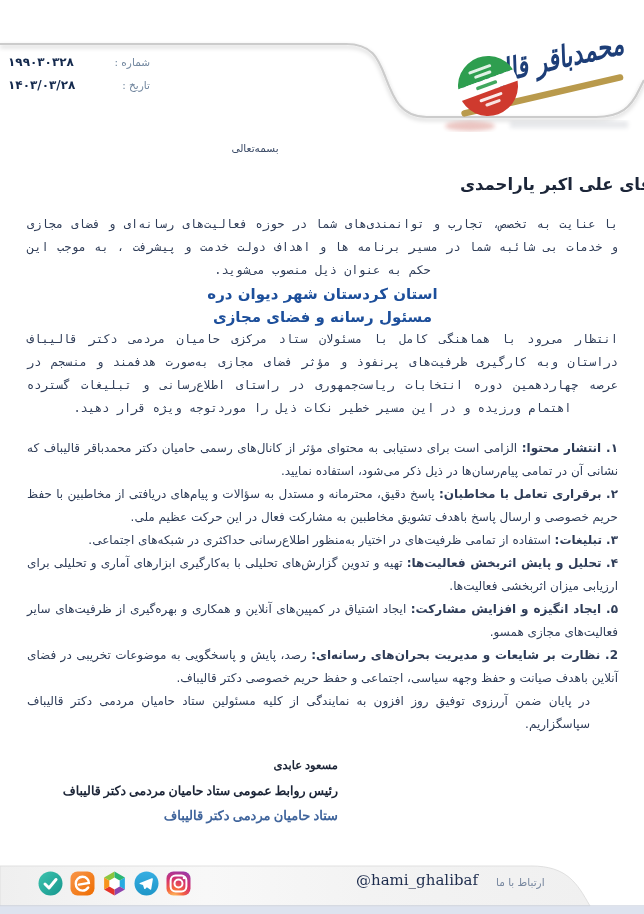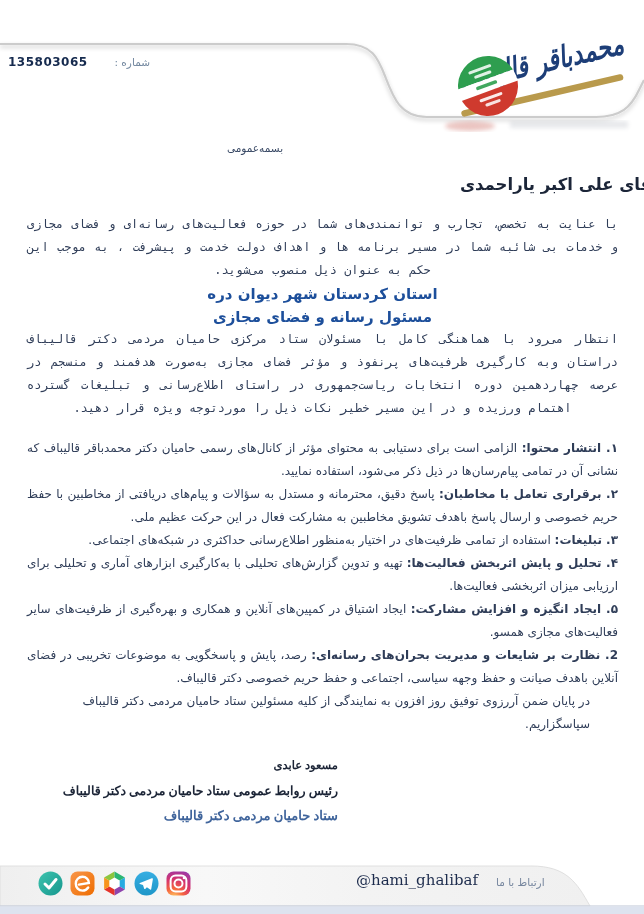--- a/index.html
+++ b/index.html
@@ -21,21 +21,21 @@
              font-size:16.5px;font-weight:bold;color:#1b2538;}
   .content{position:absolute;top:214px;right:26px;left:27px;direction:rtl;
            font-size:12px;line-height:23px;text-align:justify;}
   .content p{margin:0;}
   .center-last{text-align-last:center;font-family:Liberation Mono, monospace;}
   .doc-title{margin:0;text-align:center;color:#1d4f9b;font-size:15px;font-weight:bold;line-height:23px;}
   .t1{margin-top:6px;}
   .t2{margin-top:19px;}
   .expectation{margin-top:15px;}
   .items{margin-top:16px;}
-  .closing{margin-top:4px;padding-right:28px;text-align:right;text-align-last:right;}
+  .closing{margin-top:4px;padding-right:28px;text-align-last:right;}
   
   .signature{position:absolute;top:758px;left:26px;width:312px;text-align:right;direction:rtl;font-family:Liberation Serif, serif;}
   .sig-name{font-size:11.5px;font-weight:bold;color:#1b2436;margin-bottom:11px;}
   .sig-role{font-size:12.5px;font-weight:bold;color:#1b2436;margin-bottom:9px;}
   .sig-org{font-size:13px;font-weight:bold;color:#40659c;}
   
   .ftr-svg{position:absolute;left:0;bottom:0;pointer-events:none;}
   .social{position:absolute;left:38px;top:871px;display:flex;gap:7px;}
   .social .sicon{width:25px;height:25px;display:block;}
   .handle{position:absolute;left:356px;top:871px;font-family:"DejaVu Serif","Liberation Serif",serif;
@@ -81,26 +81,30 @@
         <rect x="-10" y="-14" width="18" height="3" rx="1.5" fill="#ffffff" opacity=".85"></rect>
         <rect x="-12" y="-3" width="22" height="3.5" rx="1.5" fill="#2e9e4f" opacity=".9"></rect>
         <rect x="-13" y="10" width="24" height="3" rx="1.5" fill="#ffffff" opacity=".9"></rect>
         <rect x="-9" y="16" width="16" height="3" rx="1.5" fill="#ffffff" opacity=".85"></rect>
       </g>
     </g>
   </svg>
 
   <div class="refs">
     <div class="ref-row">
-      <span class="ref-value">135803065</span>
+      <span class="ref-value">۱۹۹۰۳۰۳۲۸</span>
       <span class="ref-label">شماره :</span>
     </div>
-  </div>
-
-  <div class="besmele">بسمه‌عمومی</div>
+    <div class="ref-row">
+      <span class="ref-value">۱۴۰۳/۰۳/۲۸</span>
+      <span class="ref-label">تاریخ :</span>
+    </div>
+  </div>
+
+  <div class="besmele">بسمه‌تعالی</div>
 
   <div class="recipient">آقای علی اکبر یاراحمدی</div>
 
   <div class="content">
     <p class="center-last">با عنایت به تخصص، تجارب و توانمندی‌های شما در حوزه فعالیت‌های رسانه‌ای و فضای مجازی و خدمات بی شائبه شما در مسیر برنامه ها و اهداف دولت خدمت و پیشرفت ، به موجب این حکم به عنوان ذیل منصوب می‌شوید.</p>
     <p class="doc-title t2">استان کردستان شهر دیوان دره</p>
     <p class="doc-title t1">مسئول رسانه و فضای مجازی</p>
     <p class="expectation center-last">انتظار می‌رود با هماهنگی کامل با مسئولان ستاد مرکزی حامیان مردمی دکتر قالیباف دراستان وبه کارگیری ظرفیت‌های پرنفوذ و مؤثر فضای مجازی به‌صورت هدفمند و منسجم در عرصه چهاردهمین دوره انتخابات ریاست‌جمهوری در راستای اطلاع‌رسانی و تبلیغات گسترده اهتمام ورزیده و در این مسیر خطیر نکات ذیل را موردتوجه ویژه قرار دهید.</p>
     <div class="items">
       <p class="item"><b>۱. انتشار محتوا:</b> <span>الزامی است برای دستیابی به محتوای مؤثر از کانال‌های رسمی حامیان دکتر محمدباقر قالیباف که نشانی آن در تمامی پیام‌رسان‌ها در ذیل ذکر می‌شود، استفاده نمایید.</span></p>

